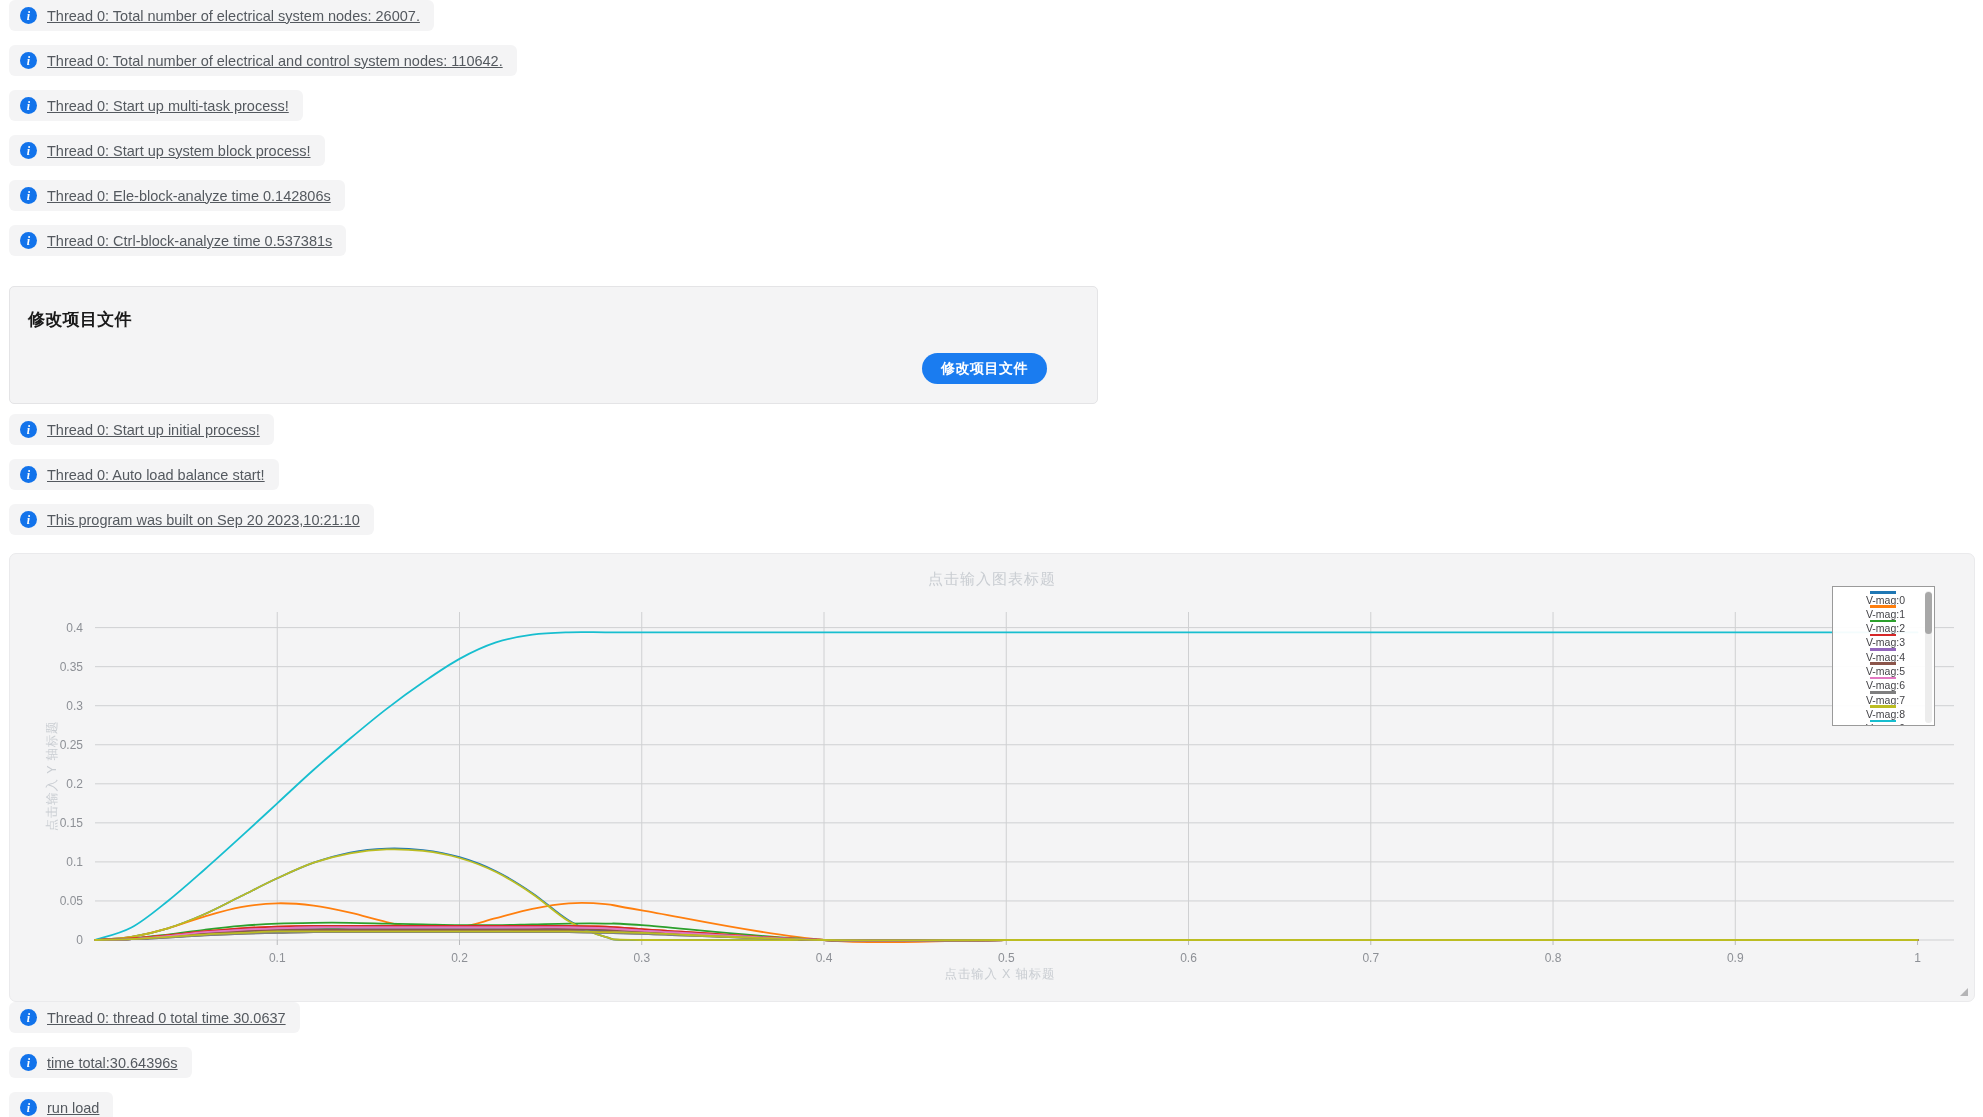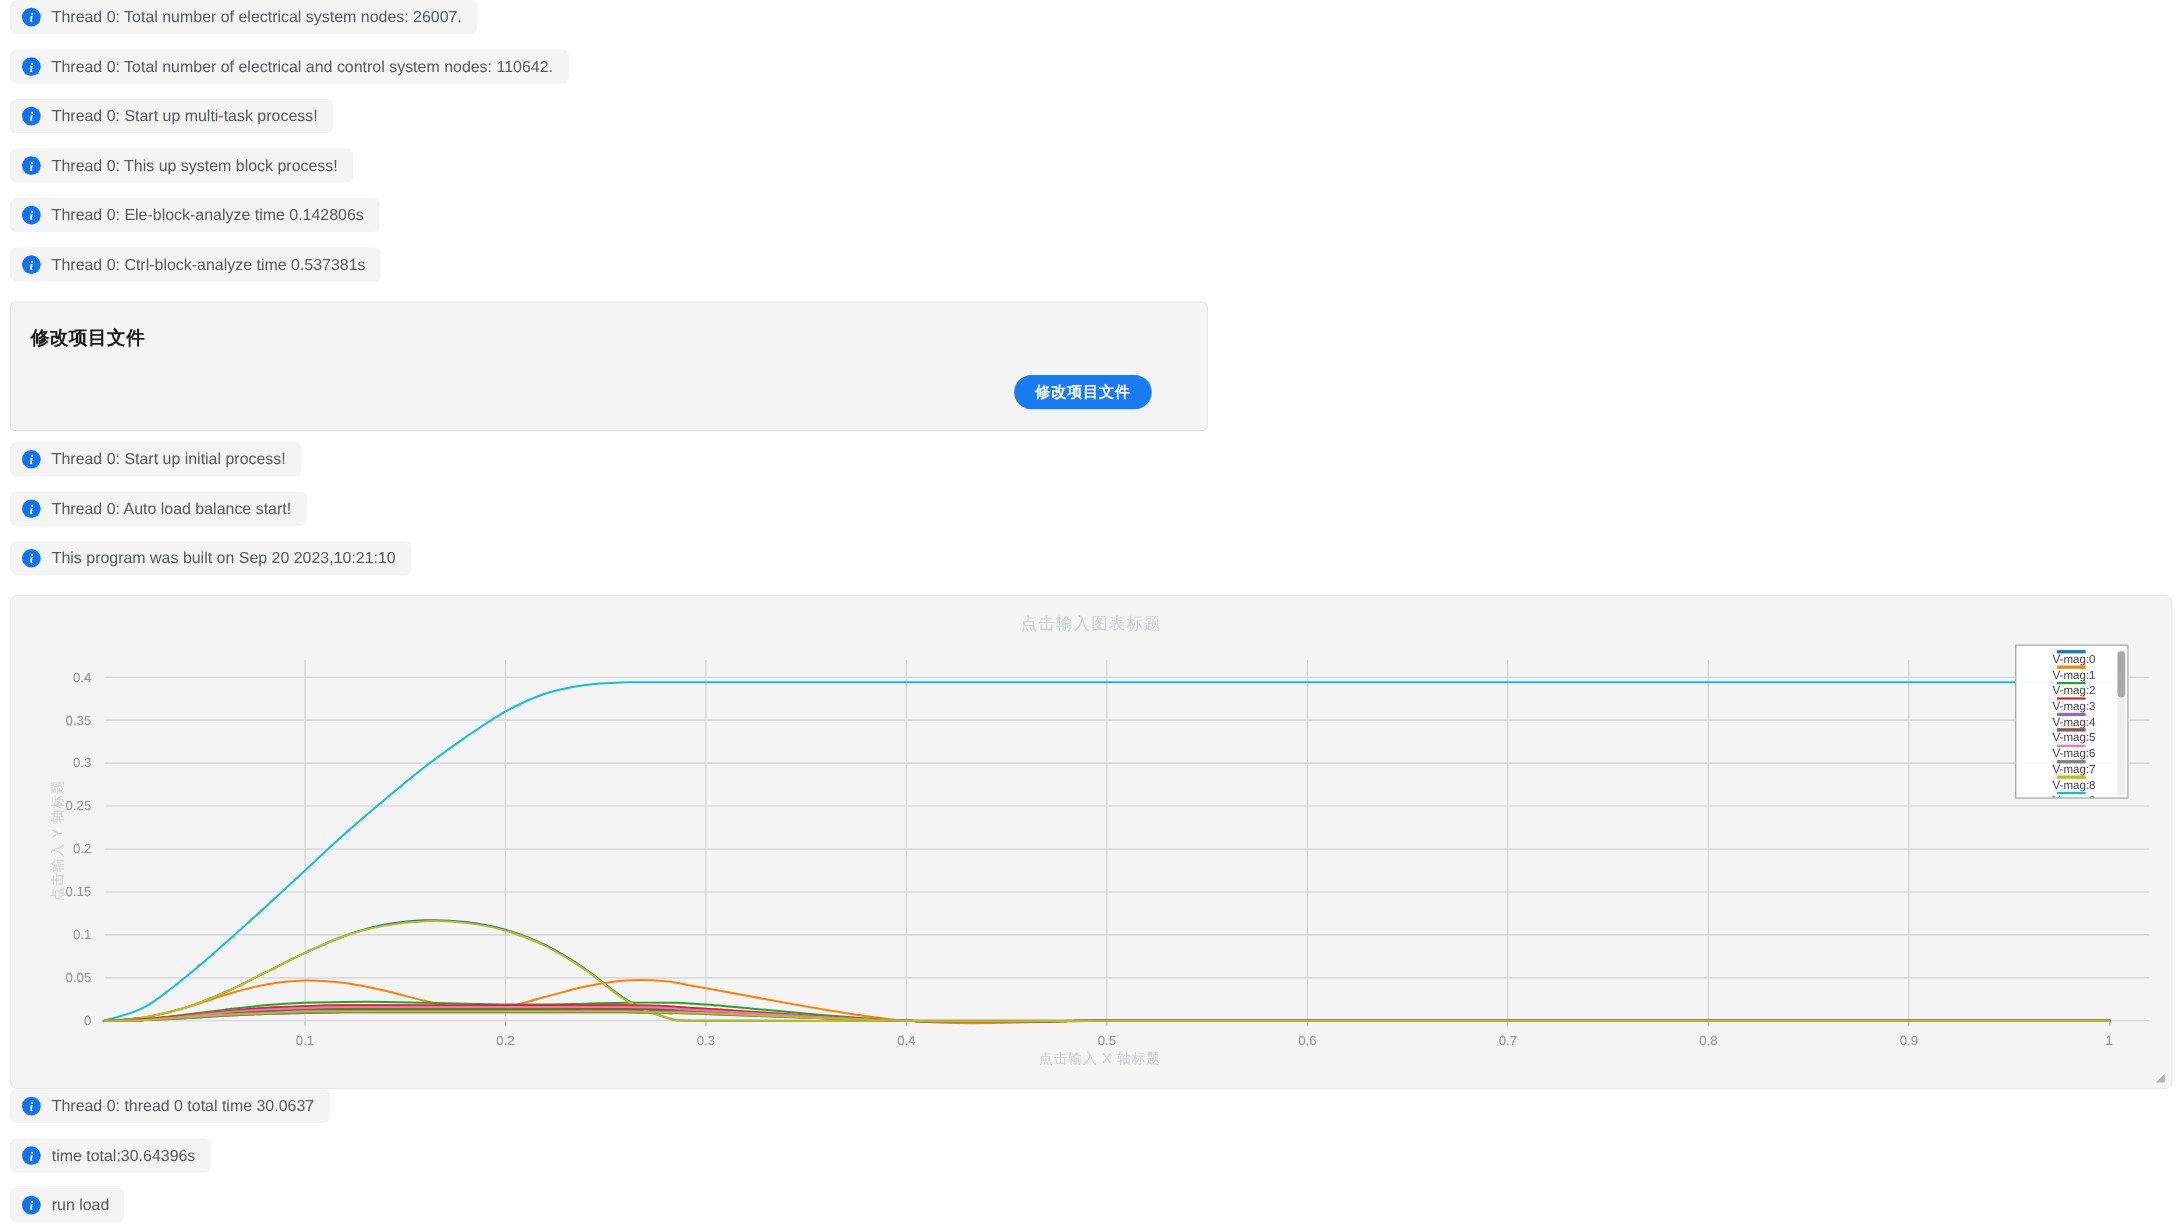--- a/index.html
+++ b/index.html
@@ -35,25 +35,25 @@
     font-weight: bold;
     font-style: italic;
     font-family: "Liberation Serif", "DejaVu Serif", serif;
     display: inline-flex;
     align-items: center;
     justify-content: center;
     margin-right: 10px;
     flex: 0 0 auto;
     line-height: 1;
   }
-  .log-text { line-height: 1; padding-top: 1px; }
+  .log-text { line-height: 1; padding-top: 1px; text-decoration: underline; }
 
   
   .edit-panel {
-    margin: 4px 0 10px 9px;
+    margin: 16px 0 10px 9px;
     width: 1089px;
     height: 118px;
     background: #f4f4f5;
     border: 1px solid #e4e4e6;
     border-radius: 5px;
     position: relative;
   }
   .edit-panel-title {
     position: absolute;
     left: 18px; top: 21px;
@@ -176,21 +176,21 @@
       <div class="log-row"><div class="log-msg">
           <span class="info-icon">i</span>
           <span class="log-text">Thread 0: Total number of electrical and control system nodes: 110642.</span>
         </div></div>
       <div class="log-row"><div class="log-msg">
           <span class="info-icon">i</span>
           <span class="log-text">Thread 0: Start up multi-task process!</span>
         </div></div>
       <div class="log-row"><div class="log-msg">
           <span class="info-icon">i</span>
-          <span class="log-text">Thread 0: This up system block process!</span>
+          <span class="log-text">Thread 0: Start up system block process!</span>
         </div></div>
       <div class="log-row"><div class="log-msg">
           <span class="info-icon">i</span>
           <span class="log-text">Thread 0: Ele-block-analyze time 0.142806s</span>
         </div></div>
       <div class="log-row"><div class="log-msg">
           <span class="info-icon">i</span>
           <span class="log-text">Thread 0: Ctrl-block-analyze time 0.537381s</span>
         </div></div>
     </div>

